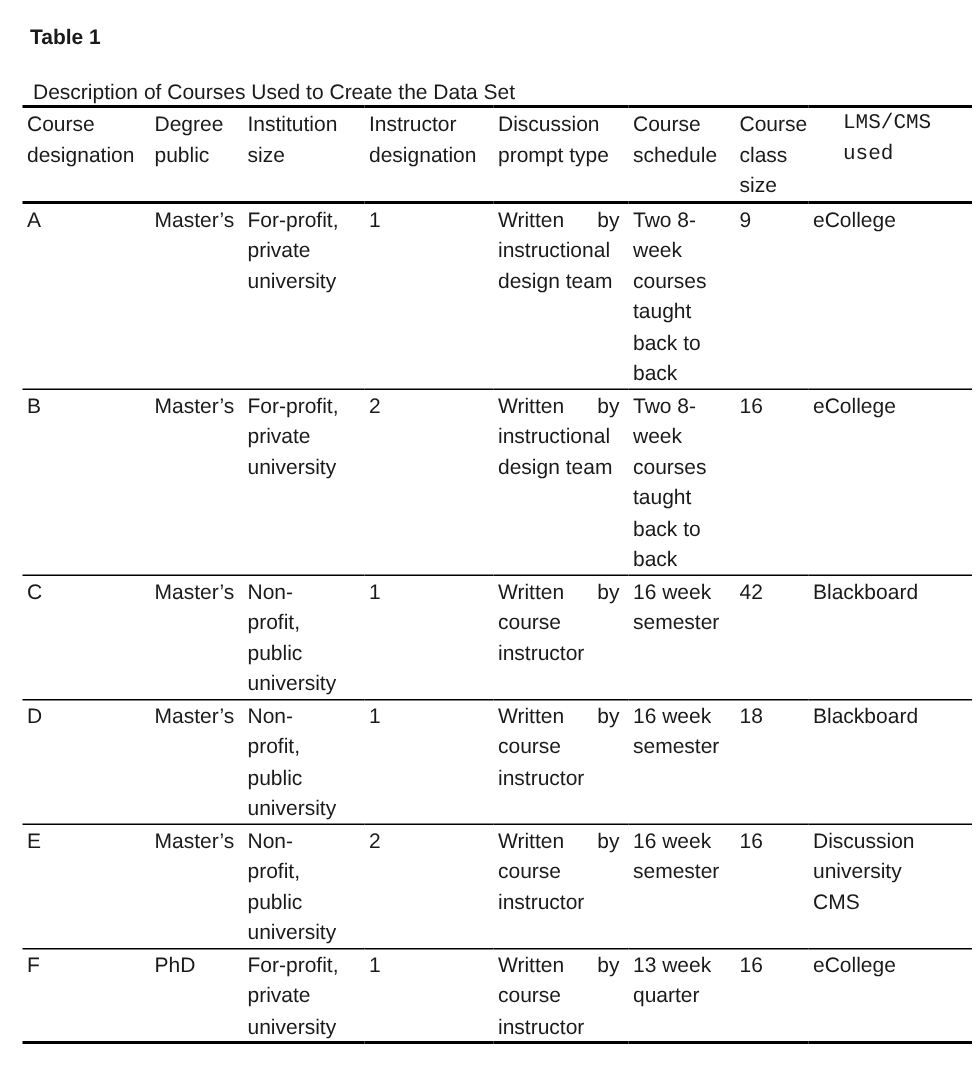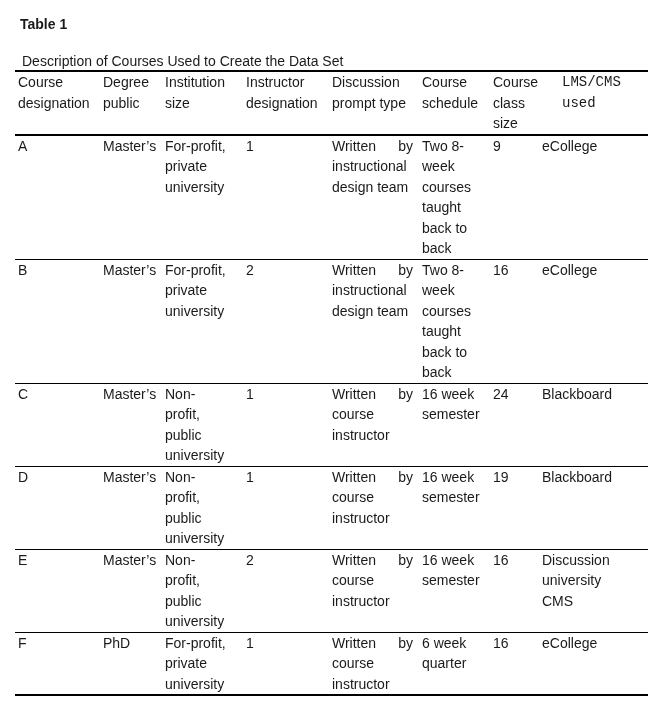--- a/index.html
+++ b/index.html
@@ -141,35 +141,35 @@
         <td>C</td>
         <td>Master’s</td>
         <td>Non-
 profit,
 public
 university</td>
         <td>1</td>
         <td class="td-justify">Written by course instructor</td>
         <td>16 week
 semester</td>
-        <td>24</td>
+        <td>42</td>
         <td>Blackboard</td>
       </tr>
       <tr>
         <td>D</td>
         <td>Master’s</td>
         <td>Non-
 profit,
 public
 university</td>
         <td>1</td>
         <td class="td-justify">Written by course instructor</td>
         <td>16 week
 semester</td>
-        <td>19</td>
+        <td>18</td>
         <td>Blackboard</td>
       </tr>
       <tr>
         <td>E</td>
         <td>Master’s</td>
         <td>Non-
 profit,
 public
 university</td>
         <td>2</td>
@@ -182,21 +182,21 @@
 CMS</td>
       </tr>
       <tr>
         <td>F</td>
         <td>PhD</td>
         <td>For-profit,
 private
 university</td>
         <td>1</td>
         <td class="td-justify">Written by course instructor</td>
-        <td>6 week
+        <td>13 week
 quarter</td>
         <td>16</td>
         <td>eCollege</td>
       </tr>
     </tbody>
   </table>
 
 </div>
 
 </body></html>

